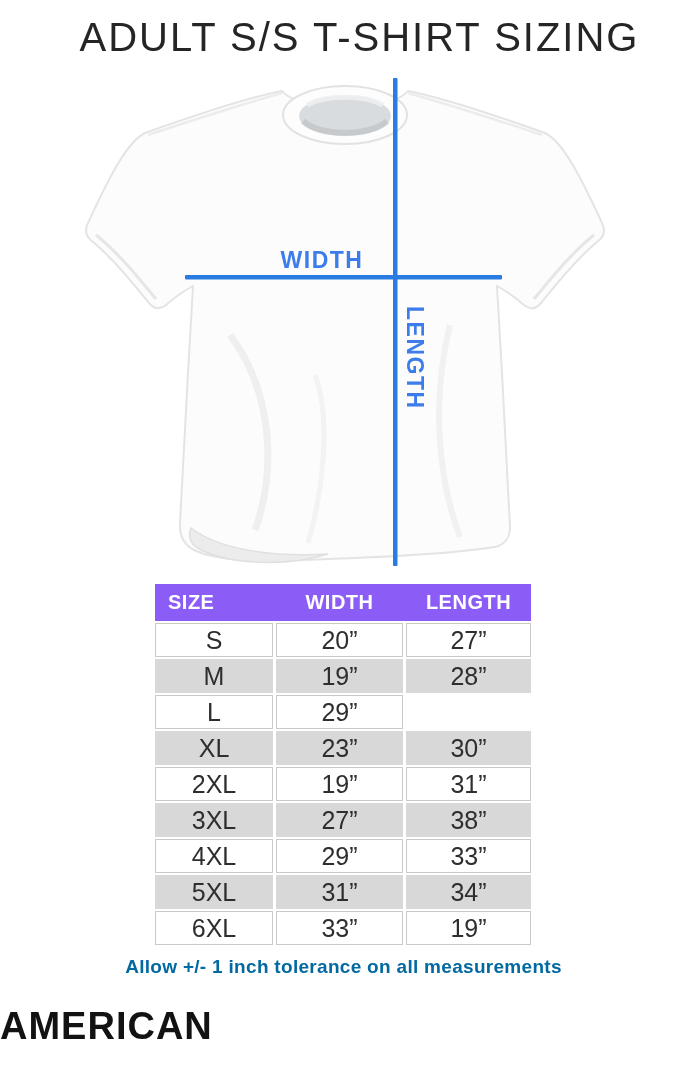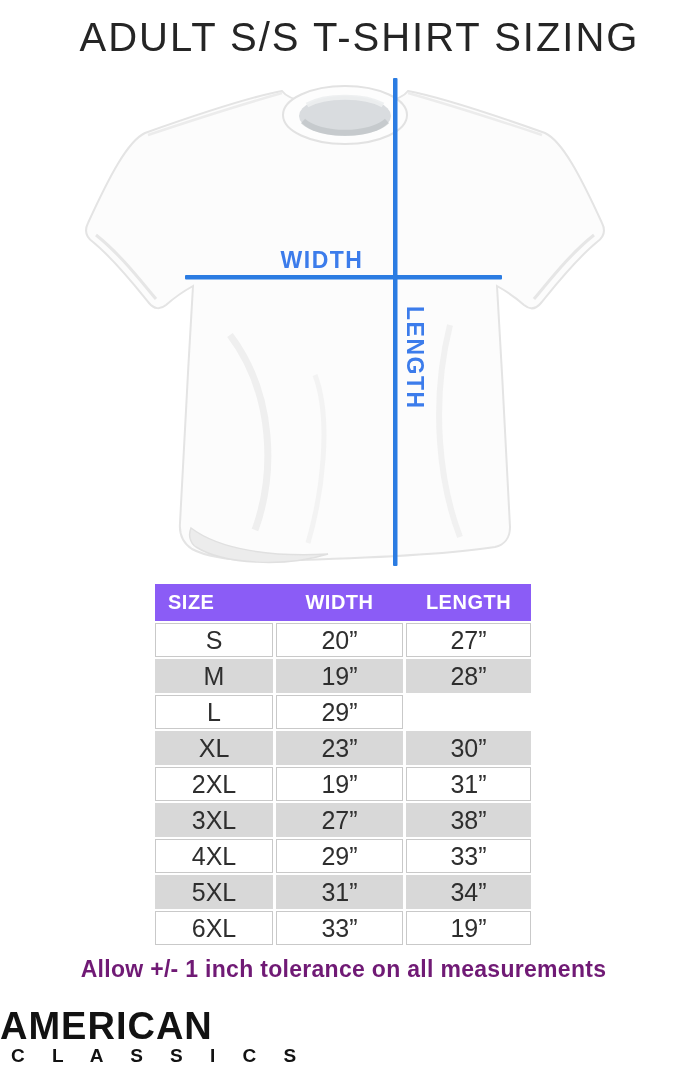--- a/index.html
+++ b/index.html
@@ -41,22 +41,22 @@
   .tcell {
     height:34px; line-height:32px; text-align:center;
     font-size:25px; font-weight:300; color:#2e2e2e;
     background:#ffffff; border:1px solid #c9c9c9;
   }
   .trow.alt .tcell { background:#d8d8d8; border-color:#d8d8d8; }
   
   .tolerance-note {
     position:absolute; top:956px; left:0; width:100%;
     text-align:center;
-    font-size:23px; font-weight:bold; letter-spacing:.3px;
-    color:#701a75;
+    font-size:19px; font-weight:bold; letter-spacing:.3px;
+    color:#0369a1;
   }
   
   .brand { position:absolute; top:991px; left:0; width:100%; text-align:left; color:#121212;margin-top:16px; }
   .brand-line1 { font-size:38px; font-weight:800; letter-spacing:1px; line-height:38px; }
   .brand-line2 { font-size:19px; font-weight:600; letter-spacing:11px; padding-left:11px; line-height:22px; }
 </style>
 </head>
 <body>
 
 <div class="canvas">
@@ -161,16 +161,15 @@
         <div class="tcell">33”</div>
         <div class="tcell">19”</div>
       </div>
     </div>
   </div>
 
   <div class="tolerance-note">Allow +/- 1 inch tolerance on all measurements</div>
 
   <div class="brand">
     <div class="brand-line1">AMERICAN</div>
-    <div class="brand-line2">C L A S S I C S</div>
   </div>
 
 </div>
 
 </body></html>

